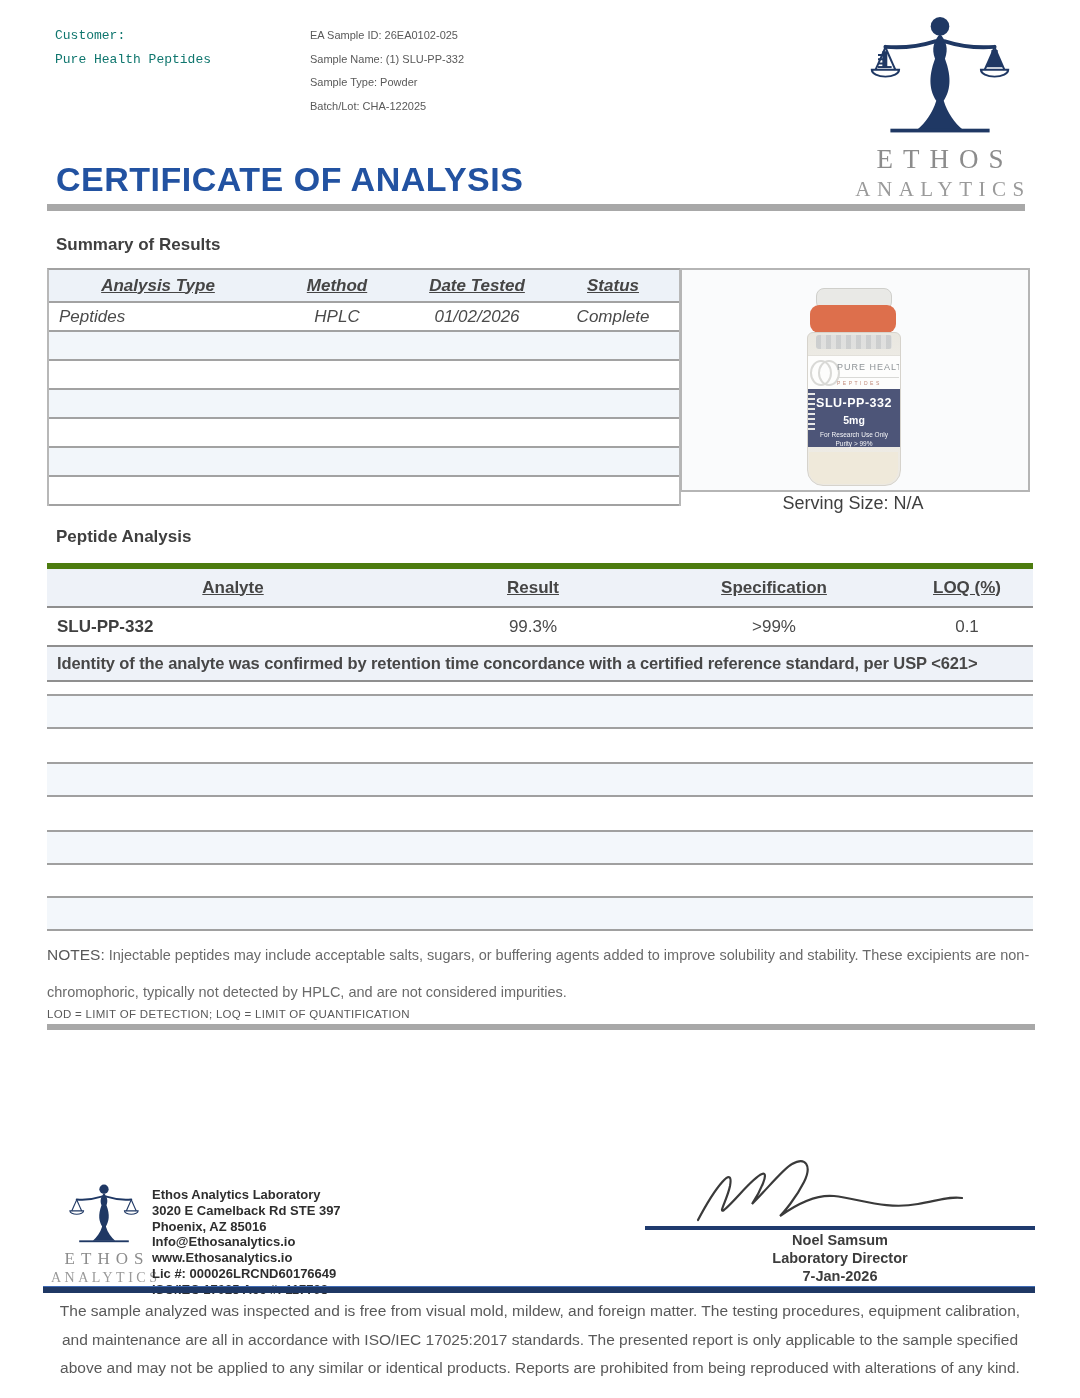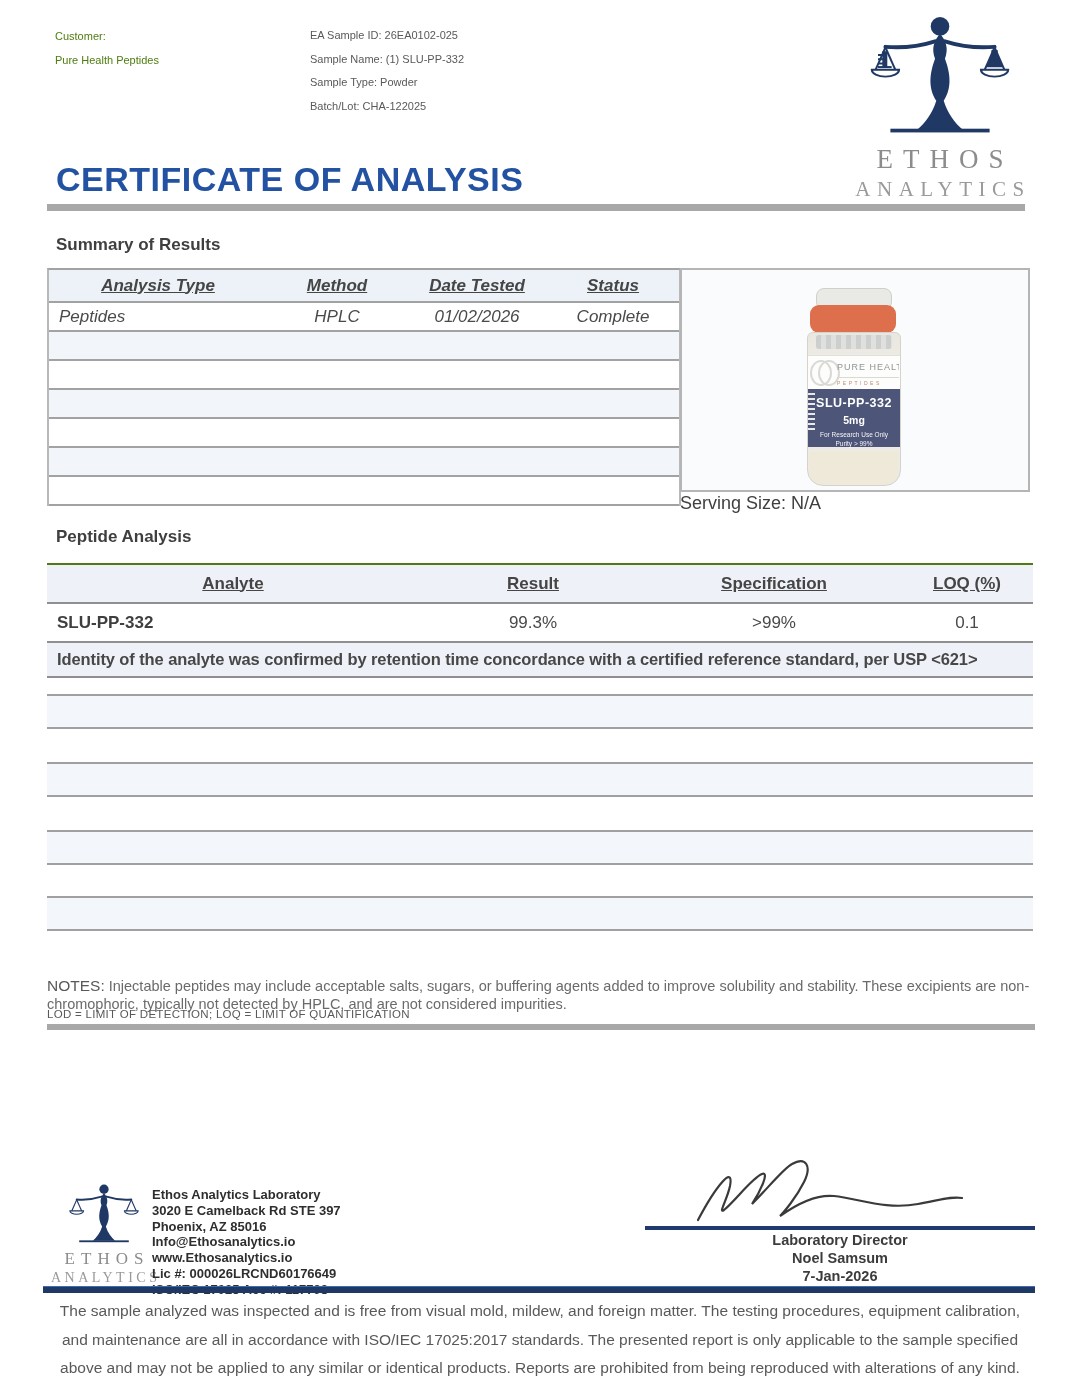--- a/index.html
+++ b/index.html
@@ -3,21 +3,21 @@
 <meta charset="utf-8">
 <style>
   html,body{margin:0;padding:0;background:#ffffff;}
   #page{
     position:relative;width:1080px;height:1398px;background:#ffffff;
     font-family:"Liberation Sans",sans-serif;color:#595959;overflow:hidden;
   }
   .abs{position:absolute;}
 
   
-  .hdr-line{font-size:11px;line-height:24px;color:#4d7c0f;}
+  .hdr-line{font-size:13px;line-height:24px;color:#0f766e;font-family:Liberation Mono, monospace;}
   .sample-block div{font-size:11px;line-height:23.5px;color:#595959;margin-left:40px;}
 
   
   .logo-wrap{left:848px;top:14px;width:184px;text-align:center;}
   .logo-brand-top{font-family:"Liberation Serif",serif;font-size:27px;letter-spacing:10px;color:#8c8c8c;margin-top:2px;text-indent:10px;}
   .logo-brand-bottom{font-family:"Liberation Serif",serif;font-size:21px;letter-spacing:6.5px;color:#9a9a9a;margin-top:2px;text-indent:6px;}
 
   
   .coa-title{left:56px;top:160px;font-size:34px;font-weight:bold;color:#2252a1;letter-spacing:0.5px;}
   .title-bar{left:47px;top:204px;width:978px;height:7px;background:#a8a8a8;}
@@ -47,36 +47,36 @@
   .vial .circles i:nth-child(2){left:8px;}
   .vial .brand{position:absolute;left:29px;top:6px;width:62px;font-size:9px;letter-spacing:1px;color:#8f9497;white-space:nowrap;overflow:hidden;}
   .vial .brand-sub{position:absolute;left:29px;top:21px;width:62px;font-size:5px;letter-spacing:2.5px;color:#c08a7a;white-space:nowrap;overflow:hidden;border-top:1px solid #d9d9d6;padding-top:2px;}
   .vial .band{position:absolute;left:0;top:56px;width:92px;height:58px;background:#4d5578;color:#ffffff;text-align:center;}
   .vial .band .nm{font-size:12.5px;font-weight:bold;letter-spacing:0.5px;margin-top:7px;}
   .vial .band .dose{font-size:10.5px;font-weight:bold;margin-top:4px;}
   .vial .band .l1{font-size:6.5px;margin-top:5px;opacity:.95;}
   .vial .band .l2{font-size:6.5px;margin-top:2px;opacity:.95;}
   .vial .barcode{position:absolute;left:0;top:60px;width:7px;height:40px;background:repeating-linear-gradient(180deg,#e8e8e8 0 2px,#4d5578 2px 5px);}
   .vial .powder{position:absolute;left:1px;bottom:1px;width:89px;height:32px;background:#efe9da;border-radius:0 0 14px 14px;}
-  .serving{left:680px;top:493px;width:346px;text-align:left;font-size:18px;color:#3f3f3f;}
-
-  
-  .pep-table{left:47px;top:563px;width:986px;border-top:2px solid #4d7c0f;}
+  .serving{left:680px;top:493px;width:346px;text-align:center;font-size:18px;color:#3f3f3f;}
+
+  
+  .pep-table{left:47px;top:563px;width:986px;border-top:6px solid #4d7c0f;}
   .pep-row{display:grid;grid-template-columns:372px 228px 254px 132px;align-items:center;height:37px;border-bottom:2px solid #8f8f8f;font-size:17px;color:#4a4a4a;}
   .pep-row.hdr{background:#eef2f8;font-weight:bold;color:#454545;}
   .pep-row.hdr span{text-decoration:underline;}
   .pep-row div{text-align:center;}
   .pep-row.data div:first-child{text-align:left;padding-left:10px;font-weight:bold;color:#3f3f3f;}
   .pep-note{display:flex;align-items:center;height:33px;background:#eef2f8;border-bottom:2px solid #8f8f8f;font-size:16.5px;font-weight:bold;color:#474747;padding-left:10px;letter-spacing:-0.1px;}
 
   
   .band-row{left:47px;width:986px;height:31px;background:#f3f7fb;border-top:2px solid #a0a0a0;border-bottom:2px solid #a0a0a0;}
 
   
-  .notes{left:47px;top:936px;width:988px;font-size:14.5px;line-height:18px;color:#6a6a6a;margin-top:41px;}
+  .notes{left:47px;top:936px;width:988px;font-size:14.5px;line-height:37px;color:#6a6a6a;}
   .notes b{color:#595959;font-weight:normal;font-size:15.5px;}
   .lodloq{left:47px;top:1008px;font-size:11.5px;color:#595959;letter-spacing:0.3px;}
   .lod-bar{left:47px;top:1024px;width:988px;height:6px;background:#a8a8a8;}
 
   
   .f-logo{left:48px;top:1183px;width:112px;text-align:center;}
   .f-brand-top{font-family:"Liberation Serif",serif;font-size:17px;letter-spacing:6px;color:#8c8c8c;text-indent:6px;margin-top:0px;}
   .f-brand-bottom{font-family:"Liberation Serif",serif;font-size:14px;letter-spacing:3.5px;color:#9a9a9a;text-indent:3px;margin-top:1px;}
   .lab-block{left:152px;top:1187px;width:300px;font-size:13px;line-height:15.8px;font-weight:bold;color:#2e2e2e;}
   .sig-line{left:645px;top:1226px;width:390px;height:4px;background:#1f3a6e;}
@@ -243,21 +243,21 @@
     <div>www.Ethosanalytics.io</div>
     <div>Lic #: 000026LRCND60176649</div>
     <div>ISO/IEC 17025 Acc #: 117798</div>
   </div>
 
   <svg class="abs" style="left:690px;top:1158px;" width="290" height="72" viewBox="0 0 290 72">
     <path d="M8,62 C26,28 44,6 40,28 C37,42 28,56 34,52 C46,42 62,20 72,16 C80,13 70,34 62,46 C78,30 94,10 102,6 C116,-2 122,8 114,24 C106,40 94,54 90,58 C104,48 124,36 144,38 C170,41 196,52 228,46 C250,42 262,38 272,40" fill="none" stroke="#3a3a3a" stroke-width="2.2" stroke-linecap="round"></path>
   </svg>
   <div class="abs sig-line"></div>
   <div class="abs sig-block">
+    <div>Noel Samsum</div>
     <div>Laboratory Director</div>
-    <div>Noel Samsum</div>
     <div>7-Jan-2026</div>
   </div>
 
   <div class="abs bottom-navy"></div>
   <div class="abs disclaimer">The sample analyzed was inspected and is free from visual mold, mildew, and foreign matter. The testing procedures, equipment calibration, and maintenance are all in accordance with ISO/IEC 17025:2017 standards. The presented report is only applicable to the sample specified above and may not be applied to any similar or identical products. Reports are prohibited from being reproduced with alterations of any kind.</div>
 
 </div>
 
 </body></html>

